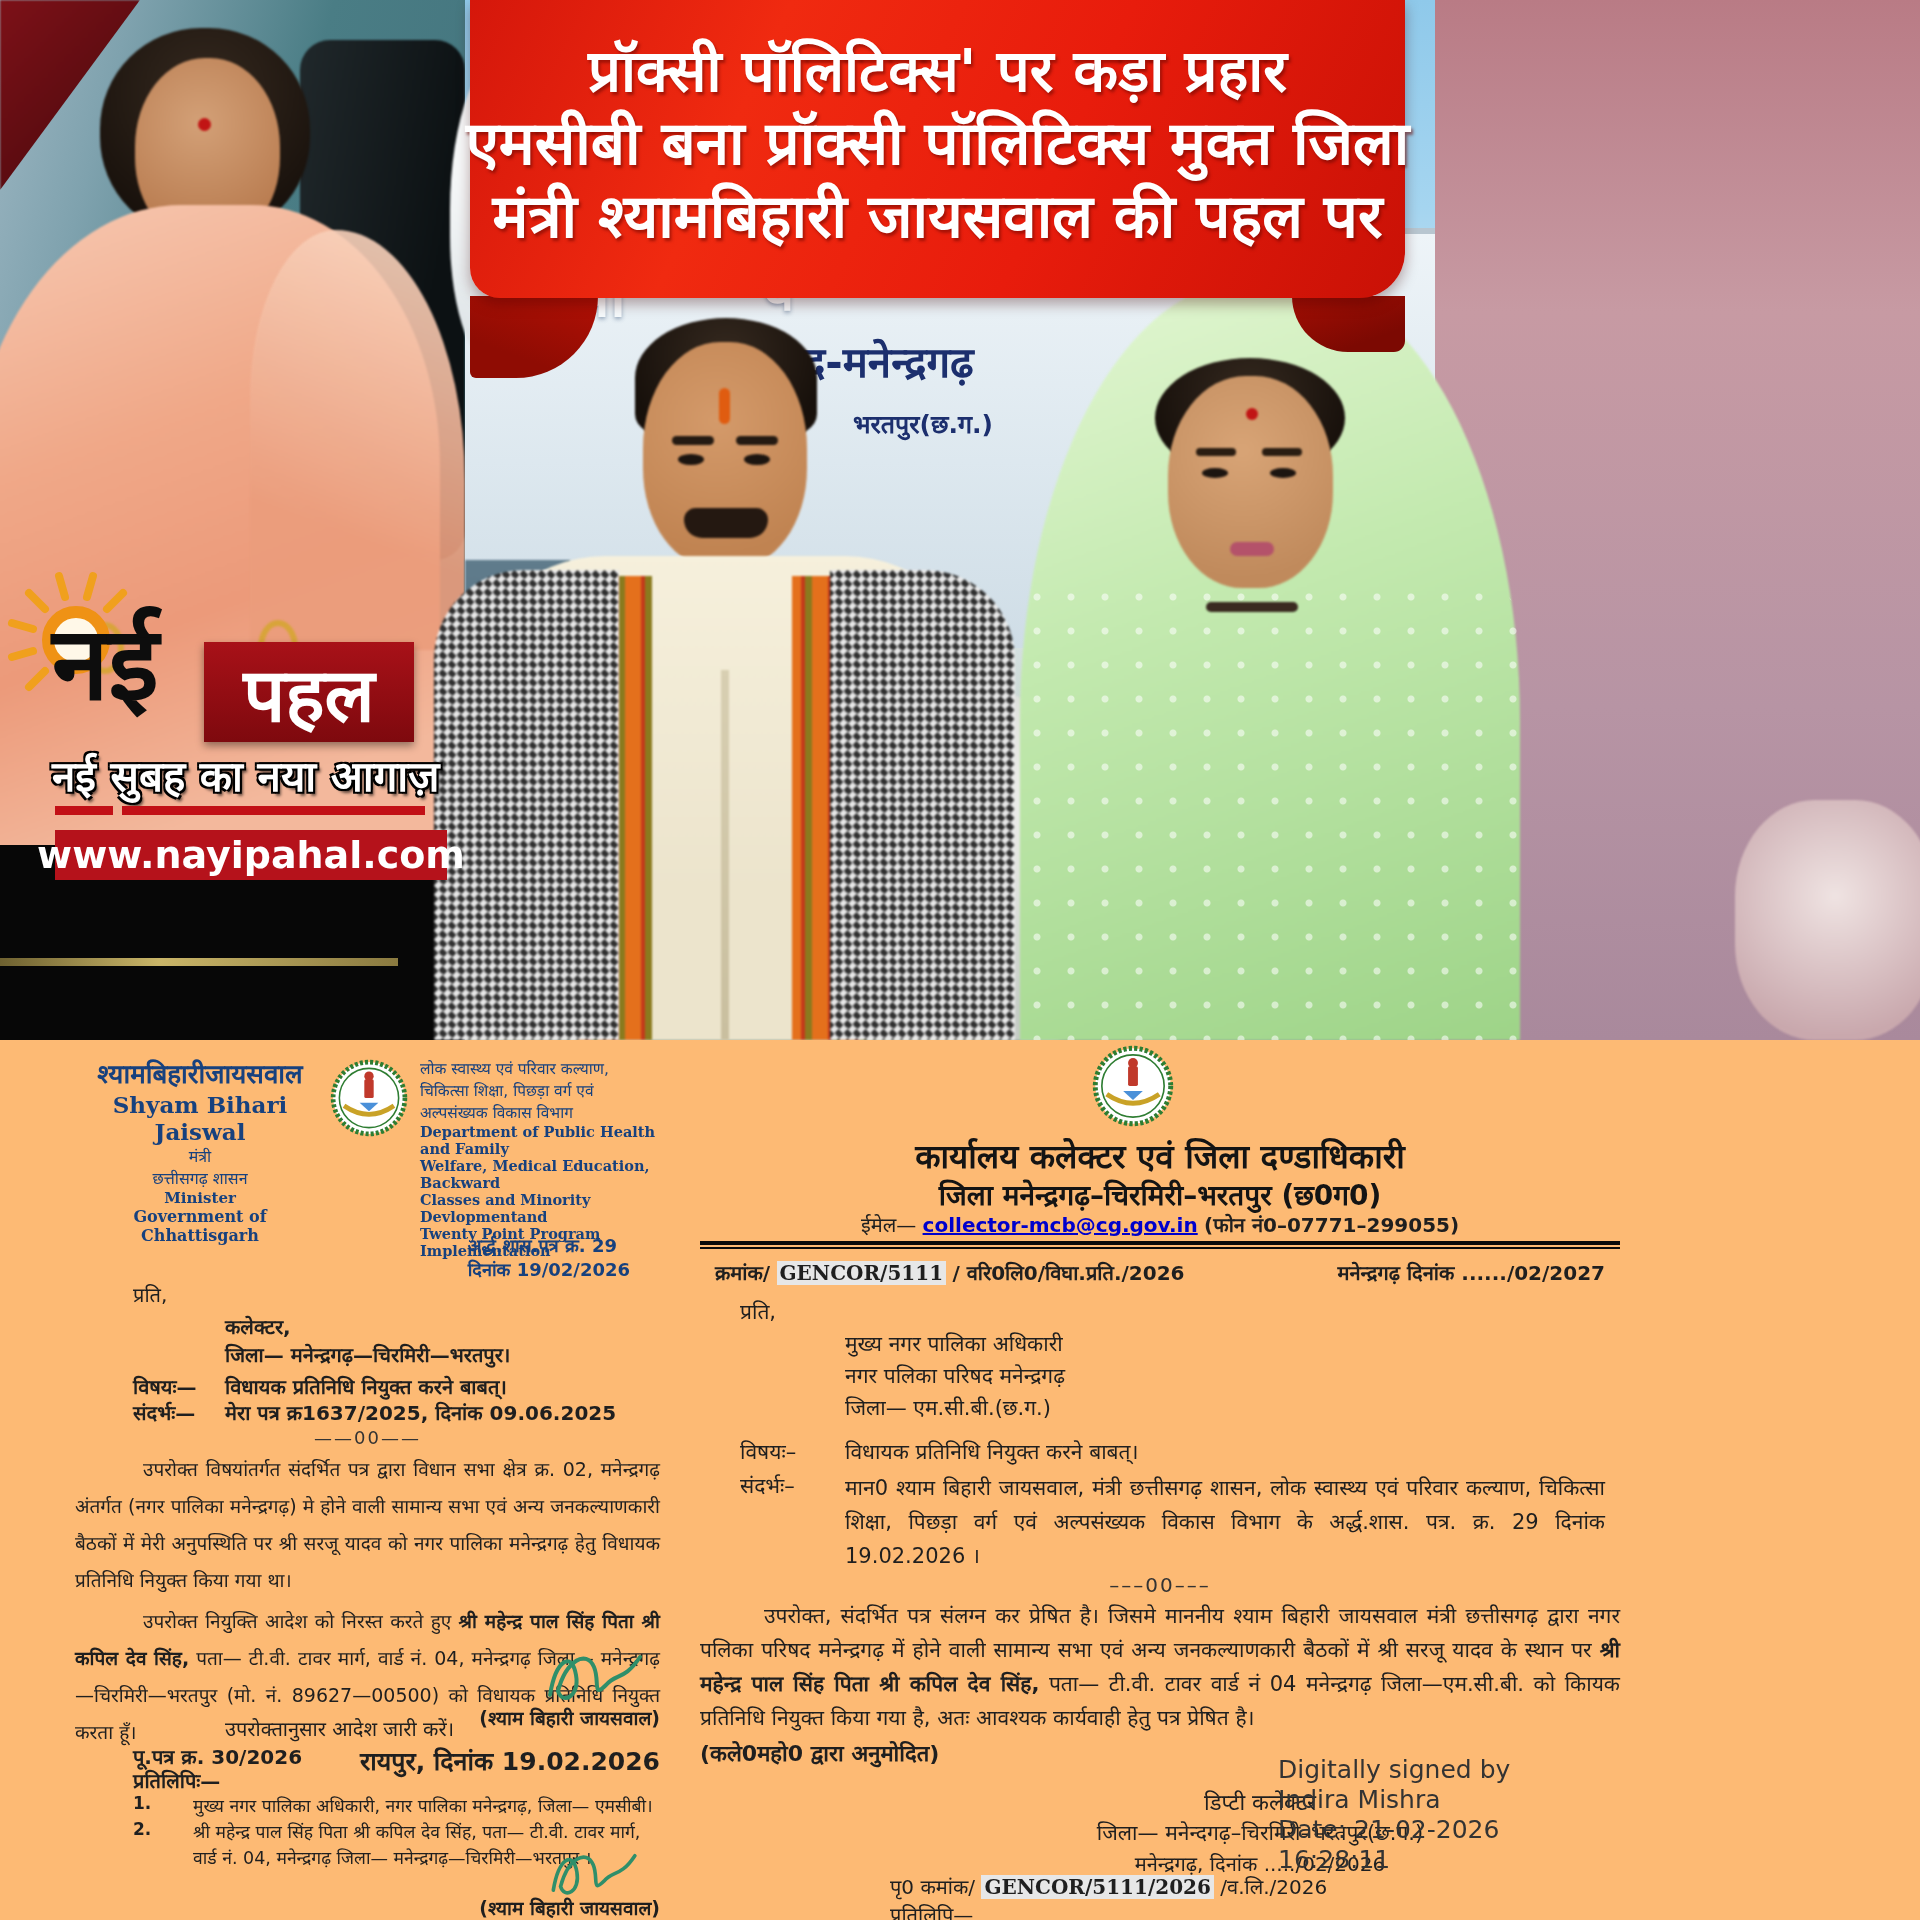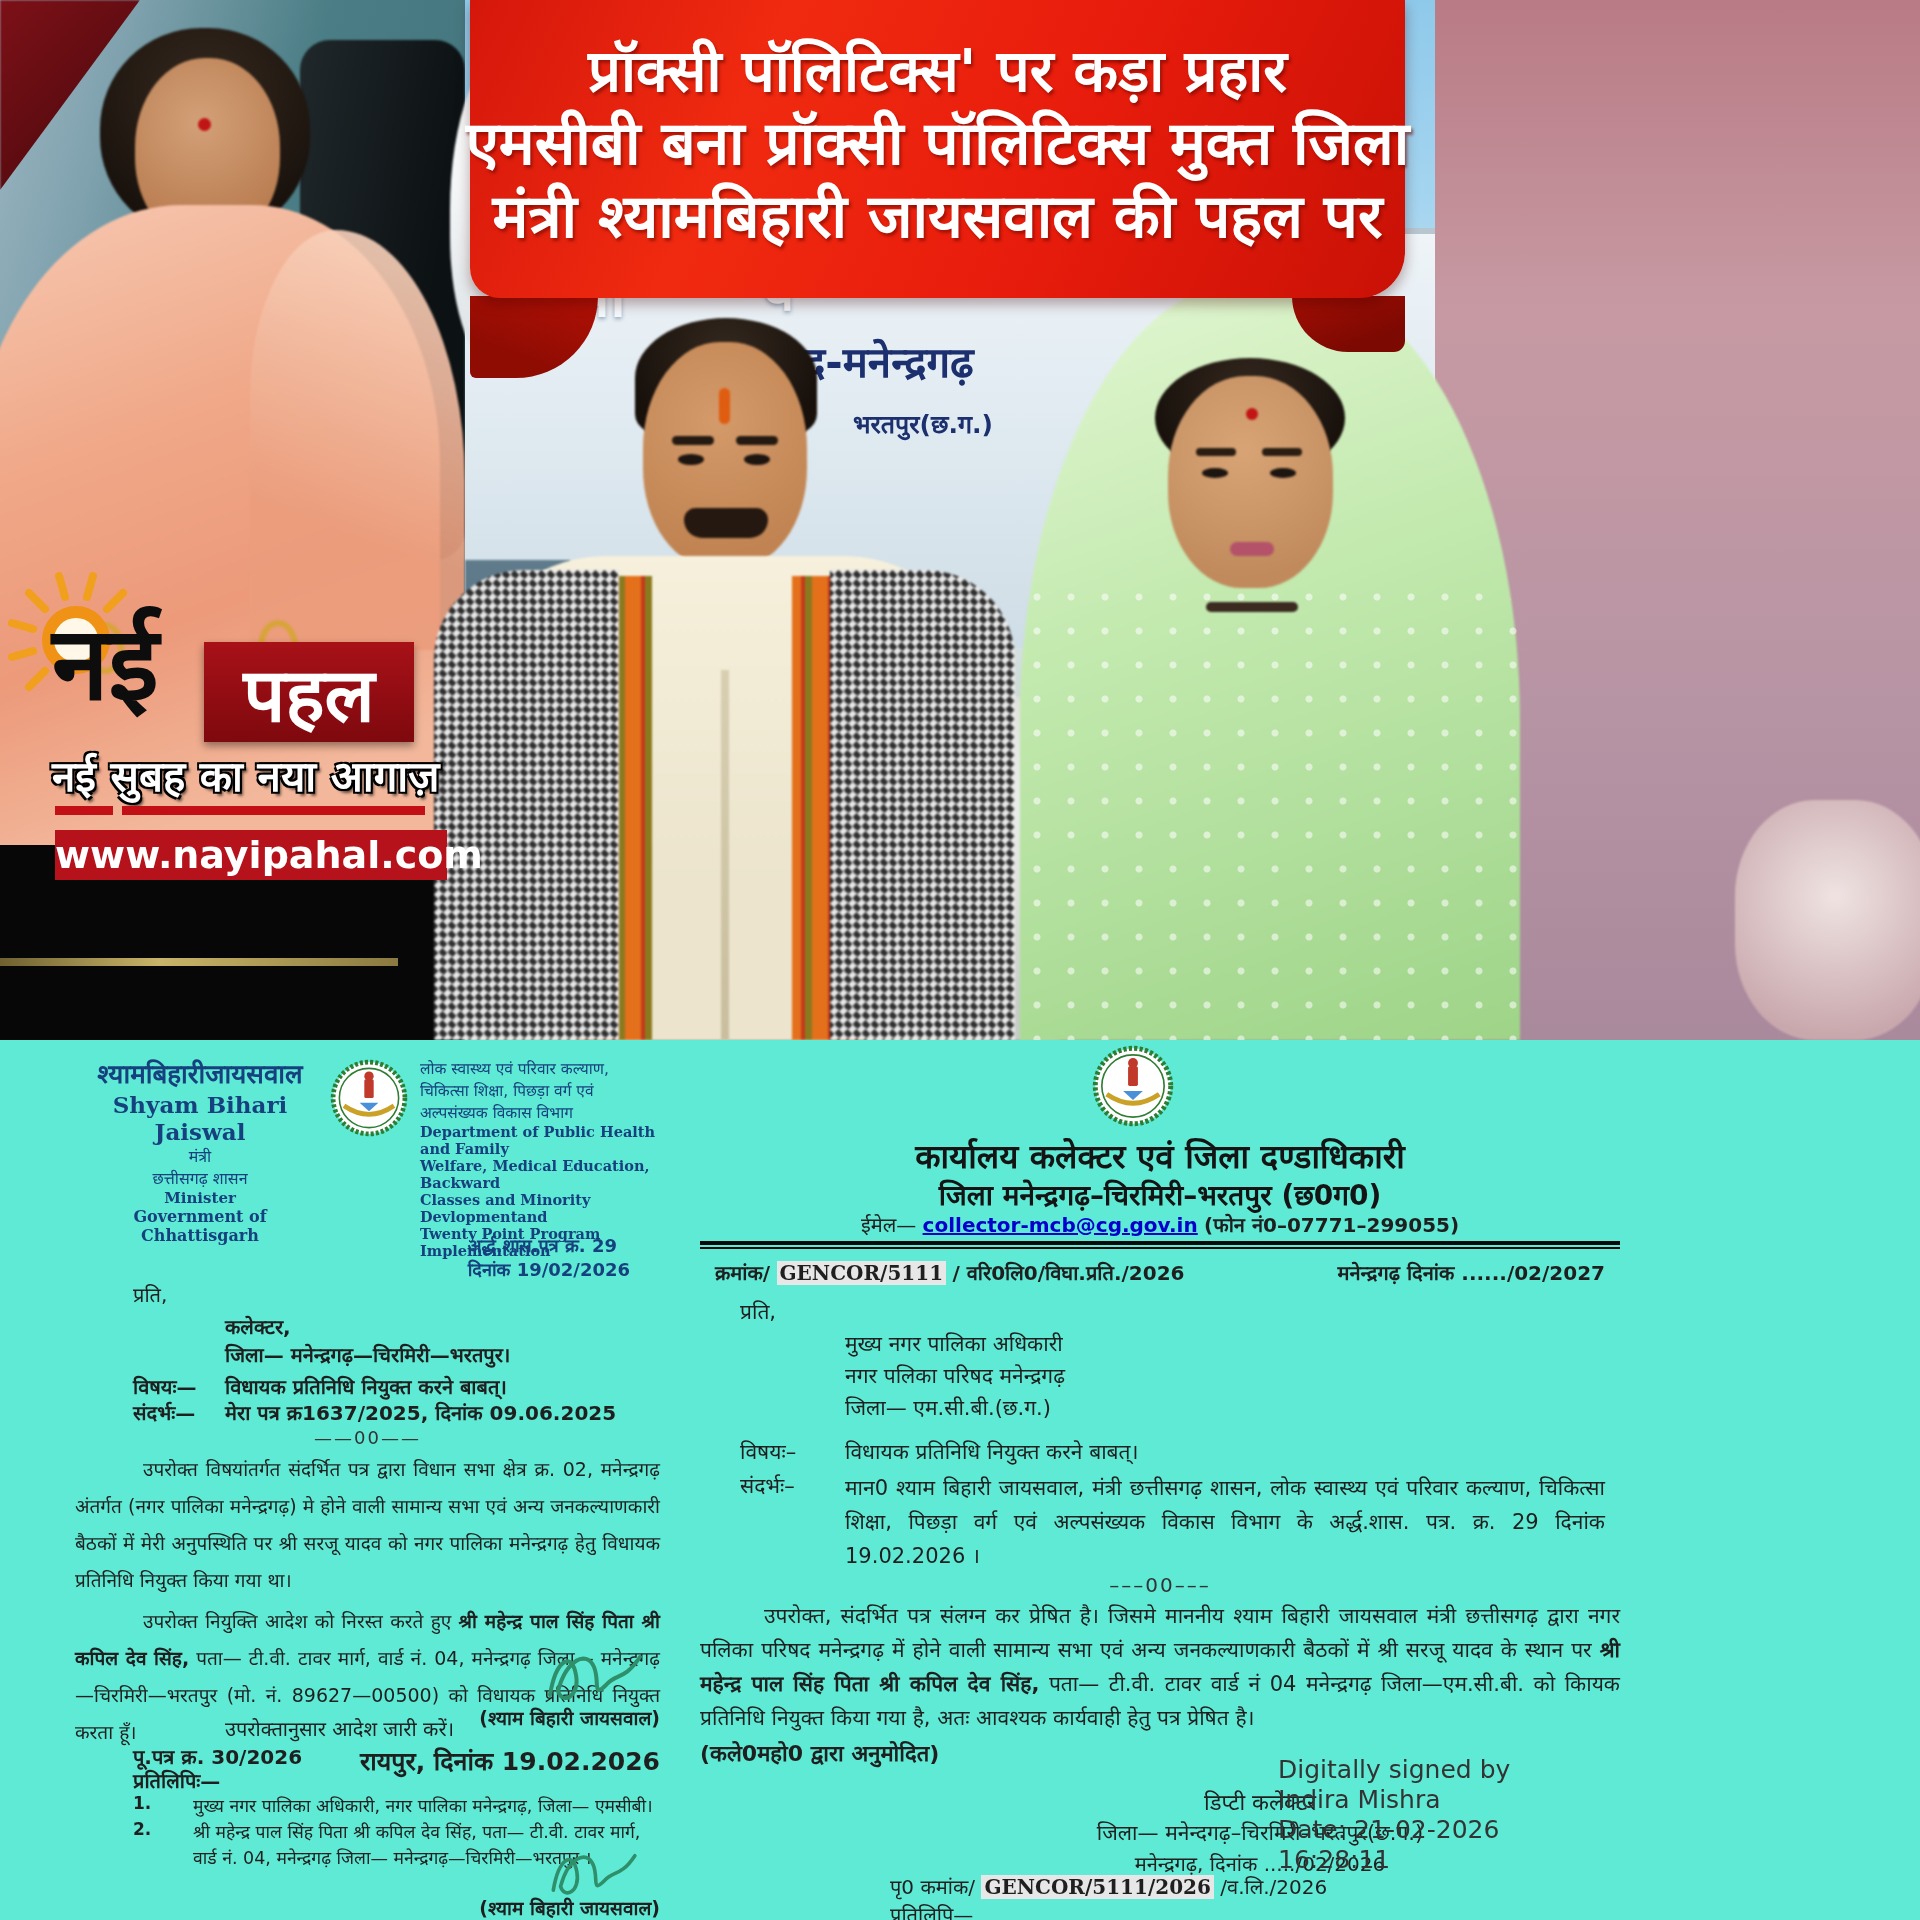--- a/index.html
+++ b/index.html
@@ -83,24 +83,24 @@
   
   #logo-sun{left:-4px;top:552px;width:134px;height:150px;z-index:32;}
   #logo-nai{left:52px;top:608px;z-index:33;font-size:102px;font-weight:800;color:#0d0d0d;line-height:1.1;}
   #logo-pahal{left:204px;top:642px;width:210px;height:100px;z-index:33;
     background:linear-gradient(180deg,#a81118,#7e090e);display:flex;align-items:center;justify-content:center;
     color:#fff;font-weight:800;font-size:74px;box-shadow:0 4px 8px rgba(0,0,0,.4);}
   #tagline{left:52px;top:746px;width:400px;z-index:33;color:#fff;font-weight:800;font-size:42px;white-space:nowrap;
     text-shadow:-2px -2px 0 #000,2px -2px 0 #000,-2px 2px 0 #000,2px 2px 0 #000,3px 4px 3px rgba(0,0,0,.6);}
   .tag-underline{top:806px;height:9px;background:#c21016;z-index:33;}
   #url-banner{left:55px;top:830px;width:392px;height:50px;z-index:33;background:#b5121b;
-    display:flex;align-items:center;justify-content:flex-start;color:#fff;font-weight:800;font-size:38px;}
-
-  
-  #letters{position:absolute;left:0;top:1040px;width:1920px;height:880px;background:#5eead4;color:#1f1f1f;}
+    display:flex;align-items:center;justify-content:center;color:#fff;font-weight:800;font-size:38px;}
+
+  
+  #letters{position:absolute;left:0;top:1040px;width:1920px;height:880px;background:#fdba74;color:#1f1f1f;}
   .letter{position:absolute;}
   #letter-left{left:75px;top:15px;width:585px;height:865px;font-size:19px;}
   #letter-right{left:700px;top:5px;width:920px;height:875px;font-size:21px;}
   .navy{color:#17417e;}
   .ctr{text-align:center;}
   .bold{font-weight:700;}
   .just{text-align:justify;}
   .hl{background:#e7e7e7;font-weight:700;padding:0 3px;}
   .sep{text-align:center;letter-spacing:2px;color:#333;}
   .emblem{width:78px;height:78px;}

